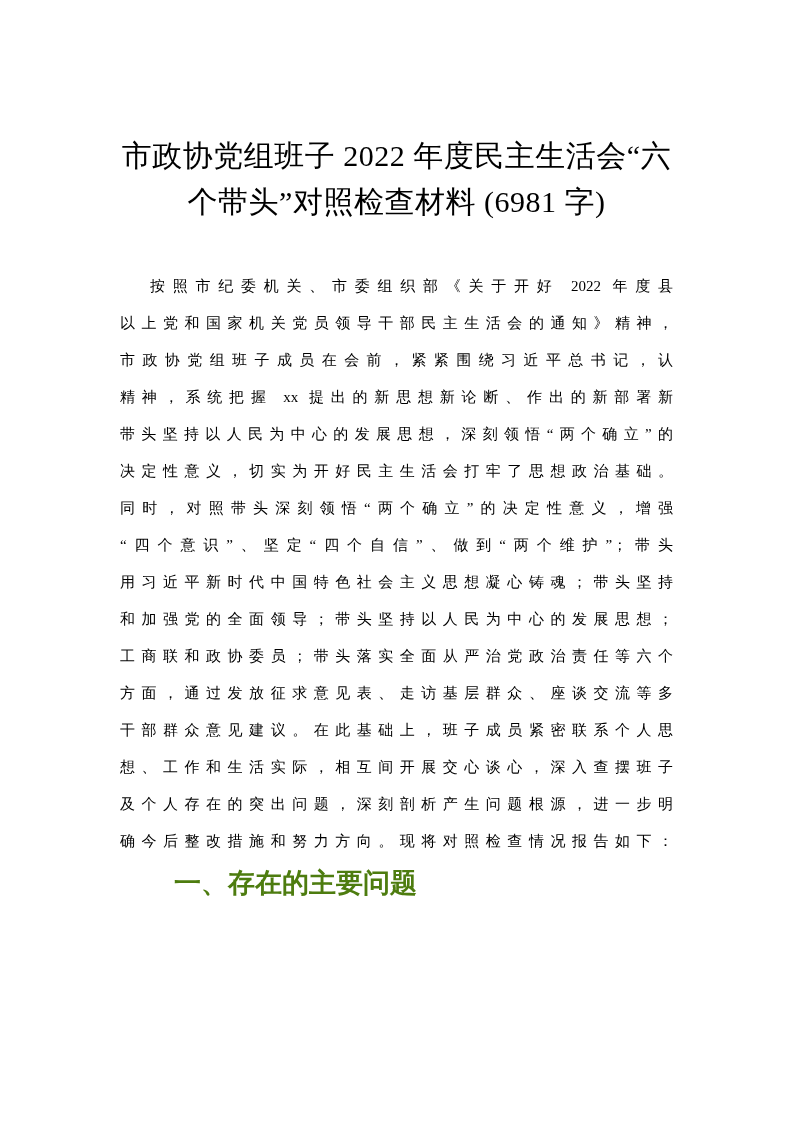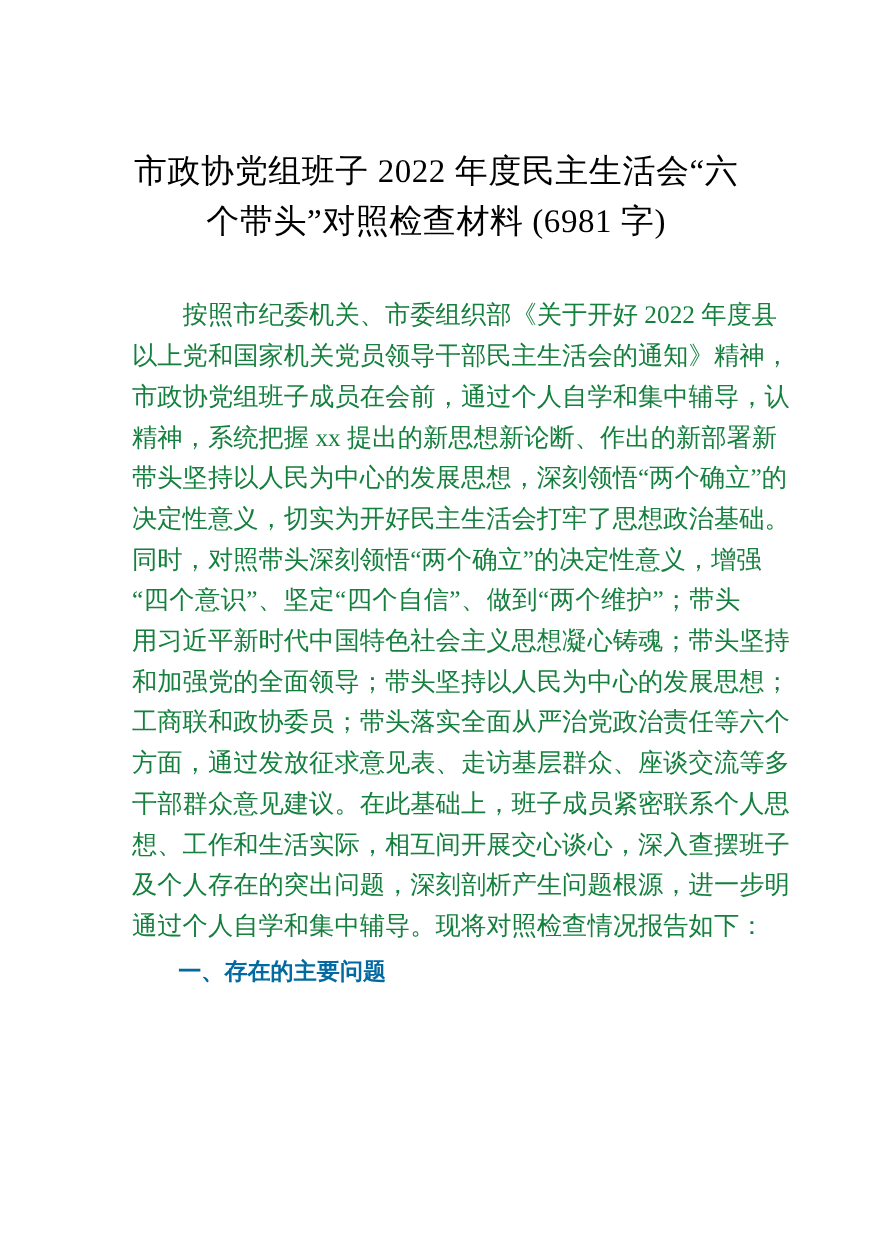--- a/index.html
+++ b/index.html
@@ -31,68 +31,68 @@
     color: #000000;
   }
   .doc-title .title-line {
     display: block;
     white-space: nowrap;
   }
   .doc-body {
     margin-top: 43px;
     font-family: "Liberation Serif", "DejaVu Serif", serif;
     font-weight: 400;
-    font-size: 23px;
-    color: #15803d;
+    font-size: 15px;
+    color: #000000;
   }
   .body-line {
     line-height: 37px;
     text-align: justify;
     text-align-last: justify;
     white-space: nowrap;
   }
   .body-line:first-child {
     text-indent: 2em;
   }
   .section-heading {
     margin-top: 5px;
     font-family: "Liberation Sans", "DejaVu Sans", sans-serif;
     font-weight: 700;
-    font-size: 21px;
+    font-size: 27px;
     line-height: 37px;
     text-indent: 2em;
-    color: #0369a1;
+    color: #4d7c0f;
   }
 </style>
 </head>
 <body>
 
 <div class="page">
   <div class="content">
 
     <h1 class="doc-title">
       <span class="title-line">市政协党组班子 2022 年度民主生活会“六</span>
       <span class="title-line">个带头”对照检查材料 (6981 字)</span>
     </h1>
 
     <div class="doc-body">
         <div class="body-line">按照市纪委机关、市委组织部《关于开好 2022 年度县</div>
         <div class="body-line">以上党和国家机关党员领导干部民主生活会的通知》精神，</div>
-        <div class="body-line">市政协党组班子成员在会前，通过个人自学和集中辅导，认</div>
+        <div class="body-line">市政协党组班子成员在会前，紧紧围绕习近平总书记，认</div>
         <div class="body-line">精神，系统把握 xx 提出的新思想新论断、作出的新部署新</div>
         <div class="body-line">带头坚持以人民为中心的发展思想，深刻领悟“两个确立”的</div>
         <div class="body-line">决定性意义，切实为开好民主生活会打牢了思想政治基础。</div>
         <div class="body-line">同时，对照带头深刻领悟“两个确立”的决定性意义，增强</div>
         <div class="body-line">“四个意识”、坚定“四个自信”、做到“两个维护”；带头</div>
         <div class="body-line">用习近平新时代中国特色社会主义思想凝心铸魂；带头坚持</div>
         <div class="body-line">和加强党的全面领导；带头坚持以人民为中心的发展思想；</div>
         <div class="body-line">工商联和政协委员；带头落实全面从严治党政治责任等六个</div>
         <div class="body-line">方面，通过发放征求意见表、走访基层群众、座谈交流等多</div>
         <div class="body-line">干部群众意见建议。在此基础上，班子成员紧密联系个人思</div>
         <div class="body-line">想、工作和生活实际，相互间开展交心谈心，深入查摆班子</div>
         <div class="body-line">及个人存在的突出问题，深刻剖析产生问题根源，进一步明</div>
-        <div class="body-line">通过个人自学和集中辅导。现将对照检查情况报告如下：</div>
+        <div class="body-line">确今后整改措施和努力方向。现将对照检查情况报告如下：</div>
       </div>
 
     <div class="section-heading">一、存在的主要问题</div>
 
   </div>
 </div>
 
 </body></html>

